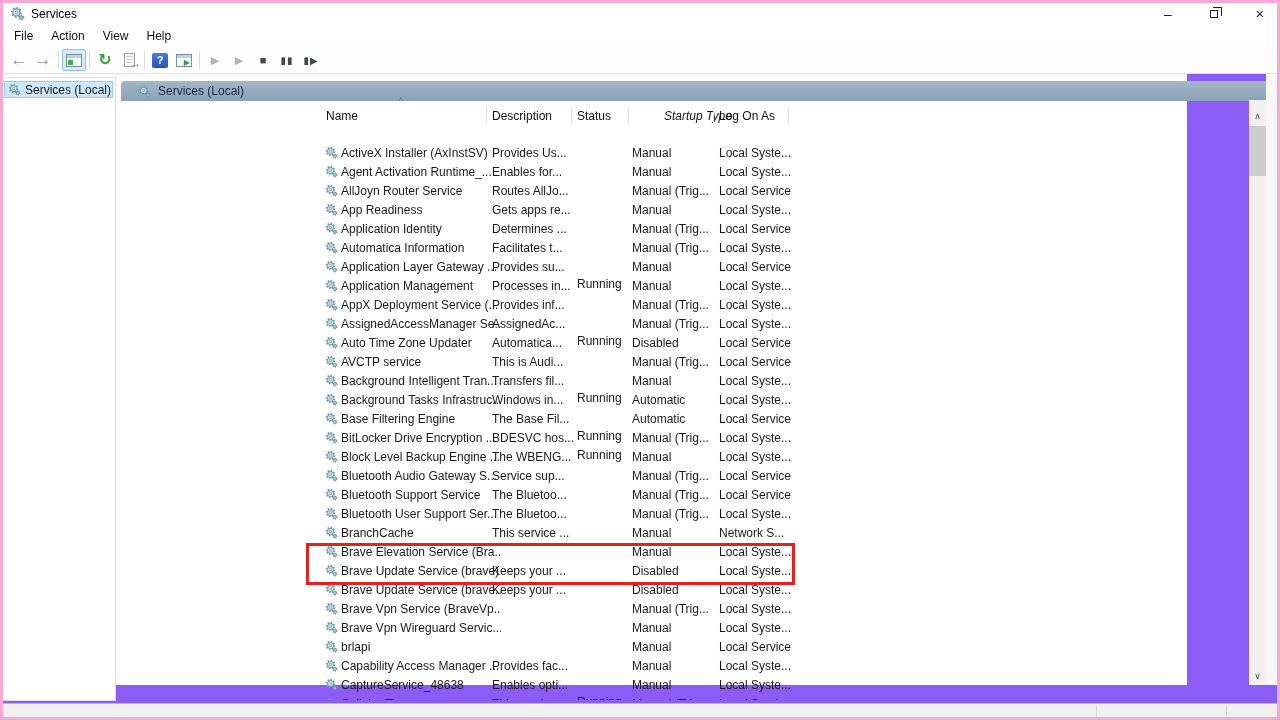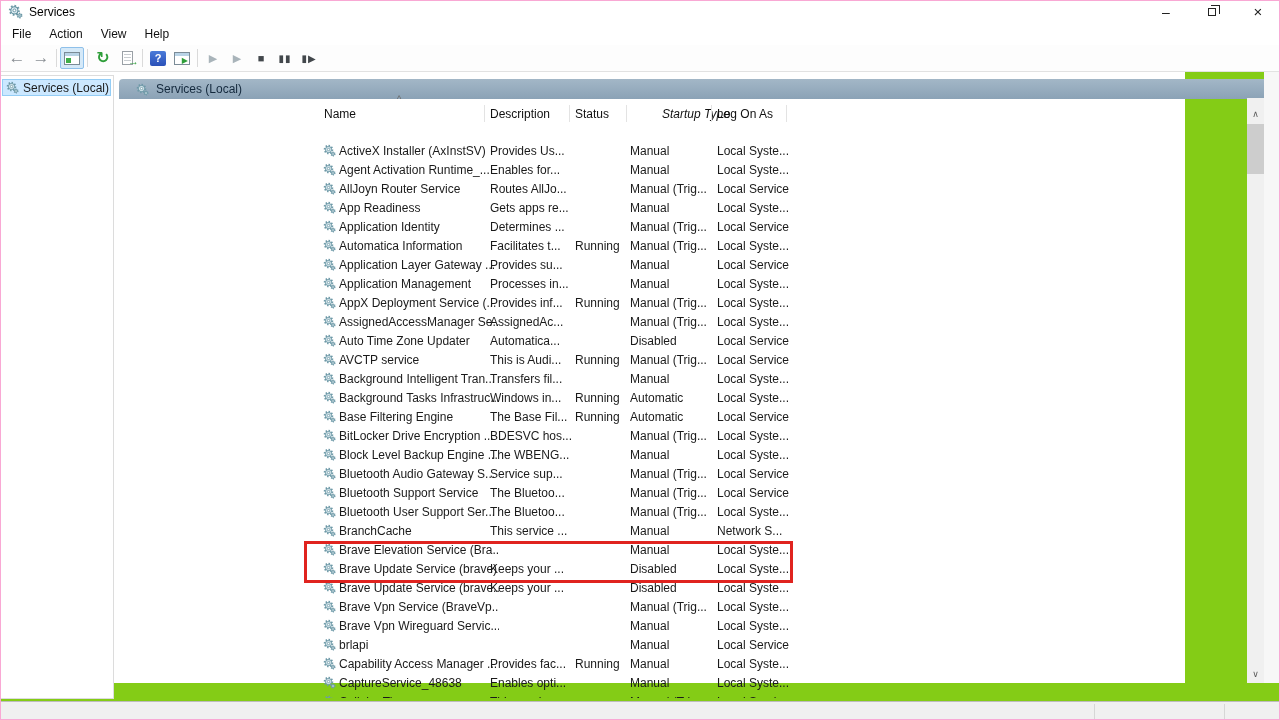--- a/index.html
+++ b/index.html
@@ -1,18 +1,18 @@
 <!DOCTYPE html>
 <html><head>
 <meta charset="utf-8">
 <style>
   html,body{margin:0;padding:0;background:#ffffff;}
   *{box-sizing:border-box;font-family:"Liberation Sans","DejaVu Sans",sans-serif;}
-  .app{position:relative;width:1280px;height:720px;background:#84cc16;overflow:hidden;
-       border:1px solid #f9a8d4;font-size:12px;color:#1a1a1a;}
+  .app{position:relative;width:1280px;height:720px;background:#8b5cf6;overflow:hidden;
+       border:3px solid #f9a8d4;font-size:12px;color:#1a1a1a;}
 
   
   .titlebar{position:absolute;left:0;top:0;width:1280px;height:22px;background:#ffffff;}
   .titlebar .gear{position:absolute;left:7px;top:3px;width:15px;height:15px;}
   .title-text{position:absolute;left:28px;top:4px;font-size:12px;color:#000;}
   .winbtn{position:absolute;top:0;width:46px;height:24px;text-align:center;line-height:22px;color:#222;}
   .winbtn.min{right:92px;font-size:14px;}
   .winbtn.close{right:0;font-size:15px;}
   .restore-glyph{position:absolute;left:19px;top:7px;width:8px;height:8px;border:1px solid #222;background:#fff;}
   .restore-glyph:before{content:"";position:absolute;left:2px;top:-4px;width:8px;height:8px;border:1px solid #222;border-bottom:none;border-left:none;background:transparent;}
@@ -67,21 +67,21 @@
   .head-sep{position:absolute;top:33px;width:1px;height:17px;background:#e3e3e3;}
 
   
   .list-rows{position:absolute;left:318px;top:70px;width:928px;height:556px;overflow:hidden;}
   .srow{position:relative;width:100%;height:19px;}
   .srow .cell{position:absolute;top:0;height:19px;line-height:19px;white-space:nowrap;overflow:hidden;}
   .c-icon{left:4px;width:15px;top:2px !important;height:14px !important;}
   .c-icon .gear{display:block;width:13px;height:13px;}
   .c-name{left:20px;width:160px;}
   .c-desc{left:171px;width:82px;}
-  .c-status{left:256px;width:52px;}
+  .c-status{left:256px;width:52px;margin-top:36px;}
   .c-startup{left:311px;width:82px;}
   .c-logon{left:398px;width:110px;}
 
   .annotation-box{position:absolute;left:303px;top:469px;width:489px;height:42px;
            border:3px solid #e0231f;pointer-events:none;z-index:5;}
 
   
   .vscroll{position:absolute;left:1246px;top:26px;width:17px;height:585px;background:#f0f0f0;}
   .vscroll .arrow{position:absolute;left:0;width:17px;height:17px;color:#5a5a5a;font-size:9px;
            text-align:center;line-height:17px;}

